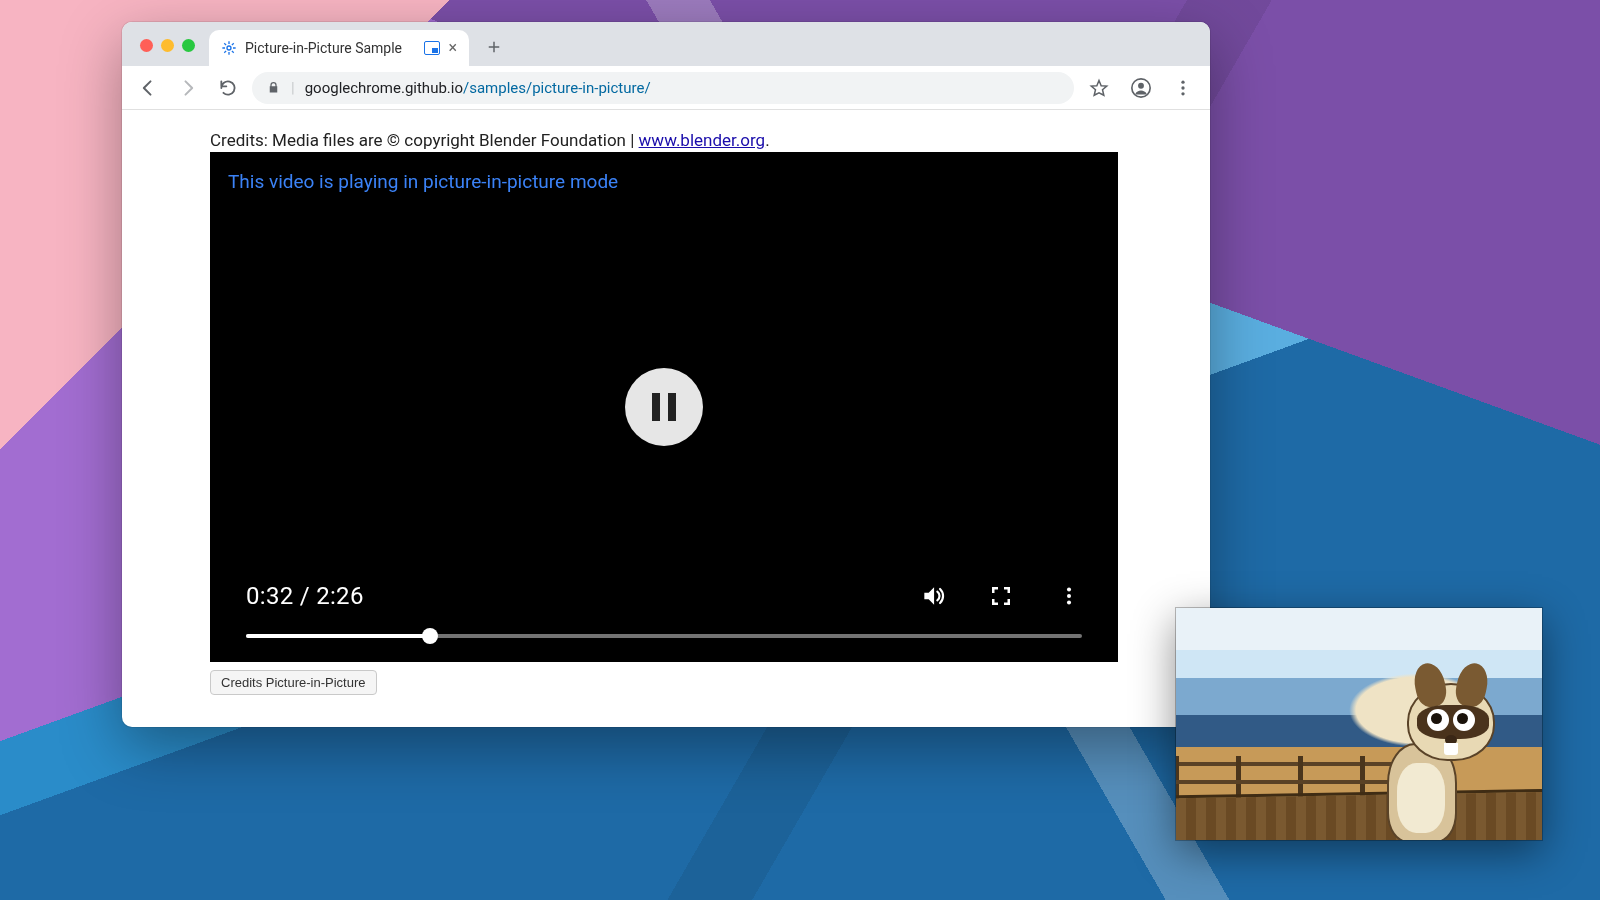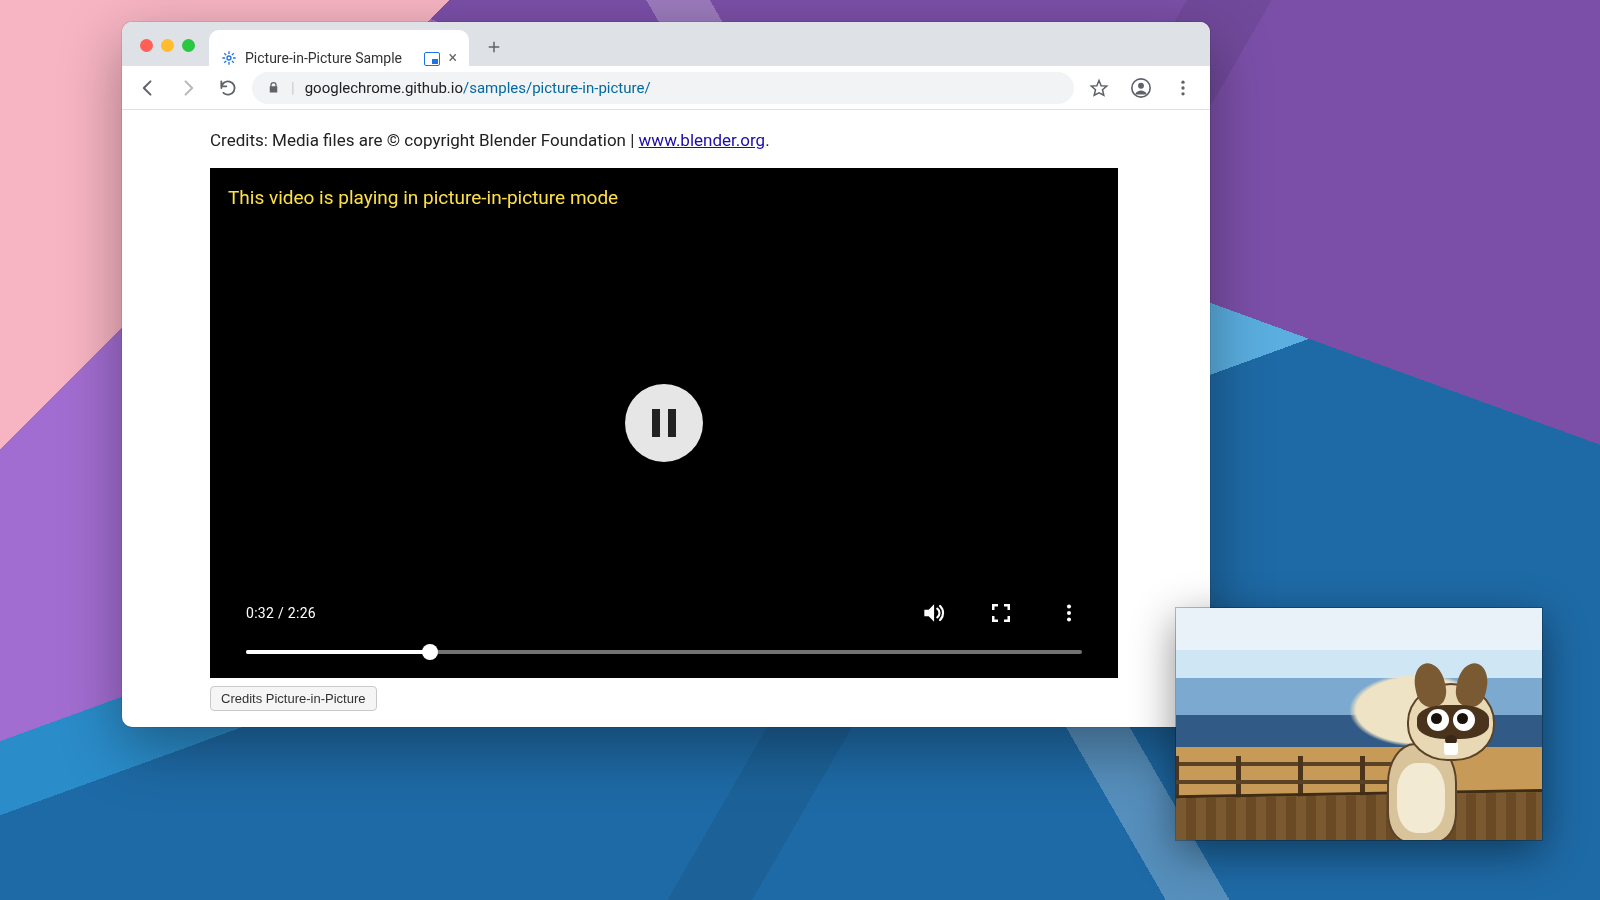--- a/index.html
+++ b/index.html
@@ -45,21 +45,21 @@
   .traffic-lights { display: flex; gap: 8px; align-items: center; margin: 0 14px 14px 8px; }
   .tl { width: 13px; height: 13px; border-radius: 50%; }
   .tl.red { background: #ff5f57; }
   .tl.yellow { background: #febc2e; }
   .tl.green { background: #28c840; }
 
   .tab {
     height: 36px;
     background: #fff;
     border-radius: 10px 10px 0 0;
-    display: flex; align-items: flex-end;
+    display: flex; align-items: center;
     padding: 0 12px;
     gap: 8px;
     font-size: 14px; color: #333;
     min-width: 260px;
     position: relative;
   }
   .tab .favicon { width: 16px; height: 16px; color: #1a73e8; display:flex; align-items:center; justify-content:center; }
   .tab .tab-title { flex: 1; overflow: hidden; white-space: nowrap; text-overflow: ellipsis; }
   .tab .pip-badge { width: 16px; height: 14px; border: 1.5px solid #1a73e8; border-radius: 2px; position: relative; }
   .tab .pip-badge::after { content:""; position:absolute; right:1px; bottom:1px; width:6px; height:5px; background:#1a73e8; }
@@ -88,49 +88,49 @@
   .omni-sep { color:#c8cacc; }
   .url-host { color:#202124; }
   .url-path { color:#0369a1; }
 
   .tool-icon { width:34px; height:34px; display:flex; align-items:center; justify-content:center; color:#5f6368; cursor:pointer; border-radius:50%; }
 
   .page {
     flex: 1; overflow: auto;
     padding: 20px 88px 20px 88px;
   }
-  .credits { font-size: 17px; color:#222; margin-bottom: 18px; }
+  .credits { font-size: 17px; color:#222; margin-bottom: 2px; }
   .credits a { color:#1a0dab; text-decoration: underline; }
 
   .video-box {
     width: 908px; height: 510px;
     background: #000;
     position: relative;
     color: #fff;
   }
   .pip-msg {
     position: absolute; left: 18px; top: 18px;
-    font-size: 19px; color: #fde047;
+    font-size: 19px; color: #3b82f6;
   }
   .center-play {
     position: absolute; top: 50%; left: 50%;
     width: 78px; height: 78px; margin: -39px 0 0 -39px;
     background: #e6e6e6; border-radius: 50%;
     display:flex; align-items:center; justify-content:center;
     cursor:pointer;
   }
   .center-play .pause-bars { display:flex; gap:8px; }
   .center-play .pause-bars span { width:8px; height:28px; background:#222; }
 
   .controls {
     position:absolute; left:0; right:0; bottom:0;
     padding: 0 36px 24px 36px;
   }
   .ctrl-row { display:flex; align-items:center; justify-content:space-between; margin-bottom: 24px; }
-  .time { font-size: 14px; letter-spacing: .3px; color:#fff; }
+  .time { font-size: 24px; letter-spacing: .3px; color:#fff; }
   .ctrl-right { display:flex; align-items:center; gap: 42px; }
   .ctrl-right .ic { width:26px; height:26px; color:#fff; cursor:pointer; display:flex; align-items:center; justify-content:center; }
   .progress { position:relative; height: 4px; background: rgba(255,255,255,0.45); border-radius: 2px; }
   .progress .played { position:absolute; left:0; top:0; bottom:0; width:22%; background:#fff; border-radius:2px; }
   .progress .thumb { position:absolute; top:50%; left:22%; width:16px; height:16px; background:#fff; border-radius:50%; transform:translate(-50%,-50%); }
 
   .toggle-btn {
     margin-top: 8px;
     display:inline-block;
     font-size: 13px; color:#333;

